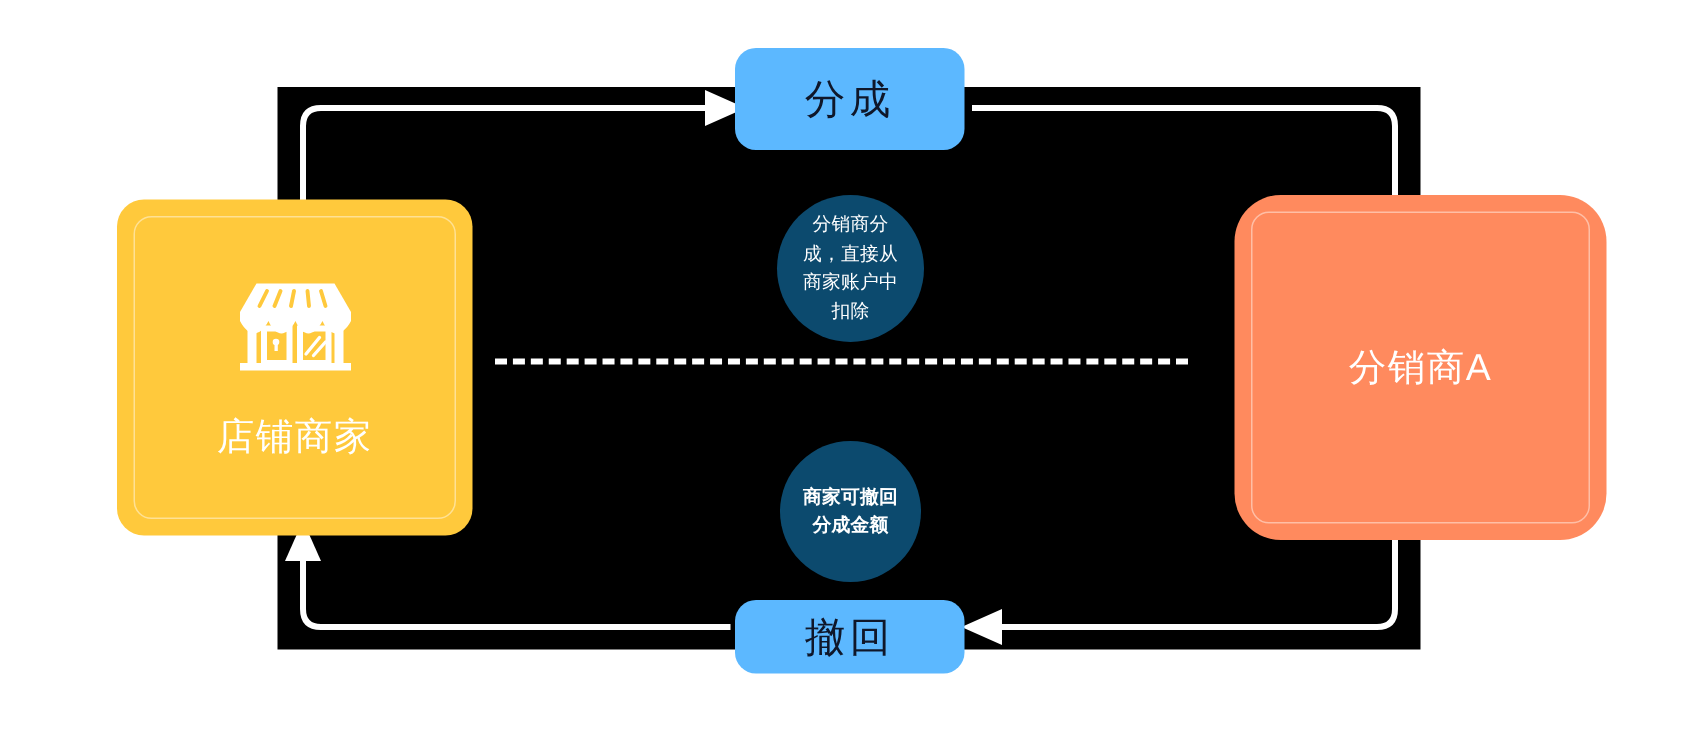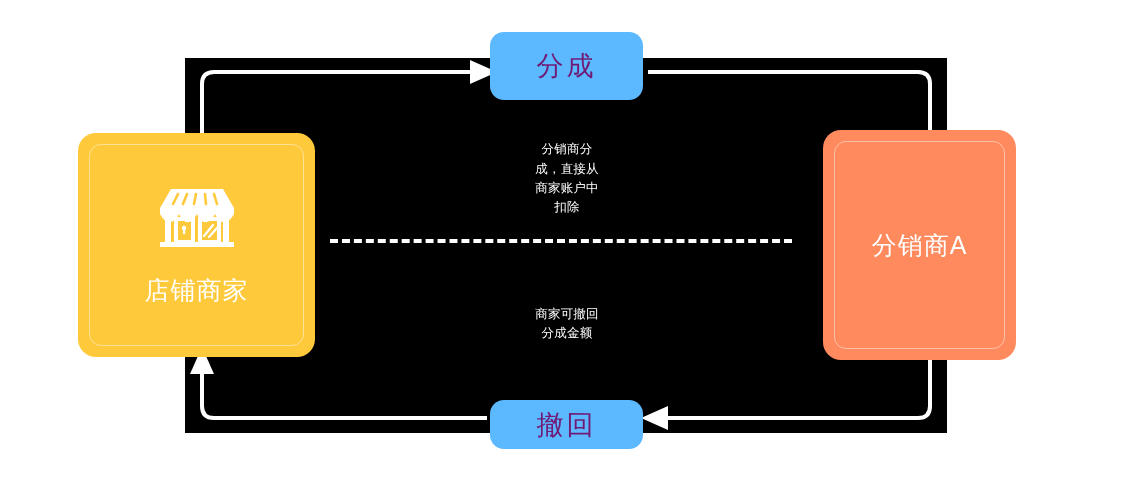--- a/index.html
+++ b/index.html
@@ -83,23 +83,24 @@
     font-size: 20px;
     line-height: 1.5;
     letter-spacing: 0.5px;
     font-weight: 400;
   }
 
   
   .distributors {
     left: 823px;
     top: 130px;
-    width: 193px;
+    width: 248px;
     height: 230px;
     background: #FF8A5E;
+    border-radius: 31px;
   }
   .dist-list {
     display: flex;
     flex-direction: column;
     align-items: center;
     gap: 8px;
   }
   .dist-item {
     font-size: 25px;
     line-height: 1.45;
@@ -109,36 +110,36 @@
   }
 
   
   .action {
     left: 490px;
     width: 153px;
     background: #5CB8FF;
     border-radius: 14px;
     font-size: 27px;
     letter-spacing: 3px;
-    color: #701a75;
+    color: #0f172a;
   }
   .action-share {
     top: 32px;
     height: 68px;
   }
   .action-revoke {
     top: 400px;
     height: 49px;
   }
 
   
   .bubble {
     position: absolute;
     border-radius: 50%;
-    background: #000000;
+    background: #0c4a6e;
     color: #ffffff;
     display: flex;
     align-items: center;
     justify-content: center;
     text-align: center;
     box-sizing: border-box;
   }
   .bubble-text {
     font-size: 12.5px;
     line-height: 1.55;
@@ -146,23 +147,24 @@
     letter-spacing: 0.2px;
   }
   .bubble-share {
     left: 518px;
     top: 130px;
     width: 98px;
     height: 98px;
   }
   .bubble-revoke {
     left: 520px;
-    top: 277px;
+    top: 294px;
     width: 94px;
     height: 94px;
+    font-weight: bold;
   }
 
   
   .divider {
     position: absolute;
     left: 330px;
     top: 239px;
     width: 462px;
     height: 0;
     border-top: 4px dashed #ffffff;

